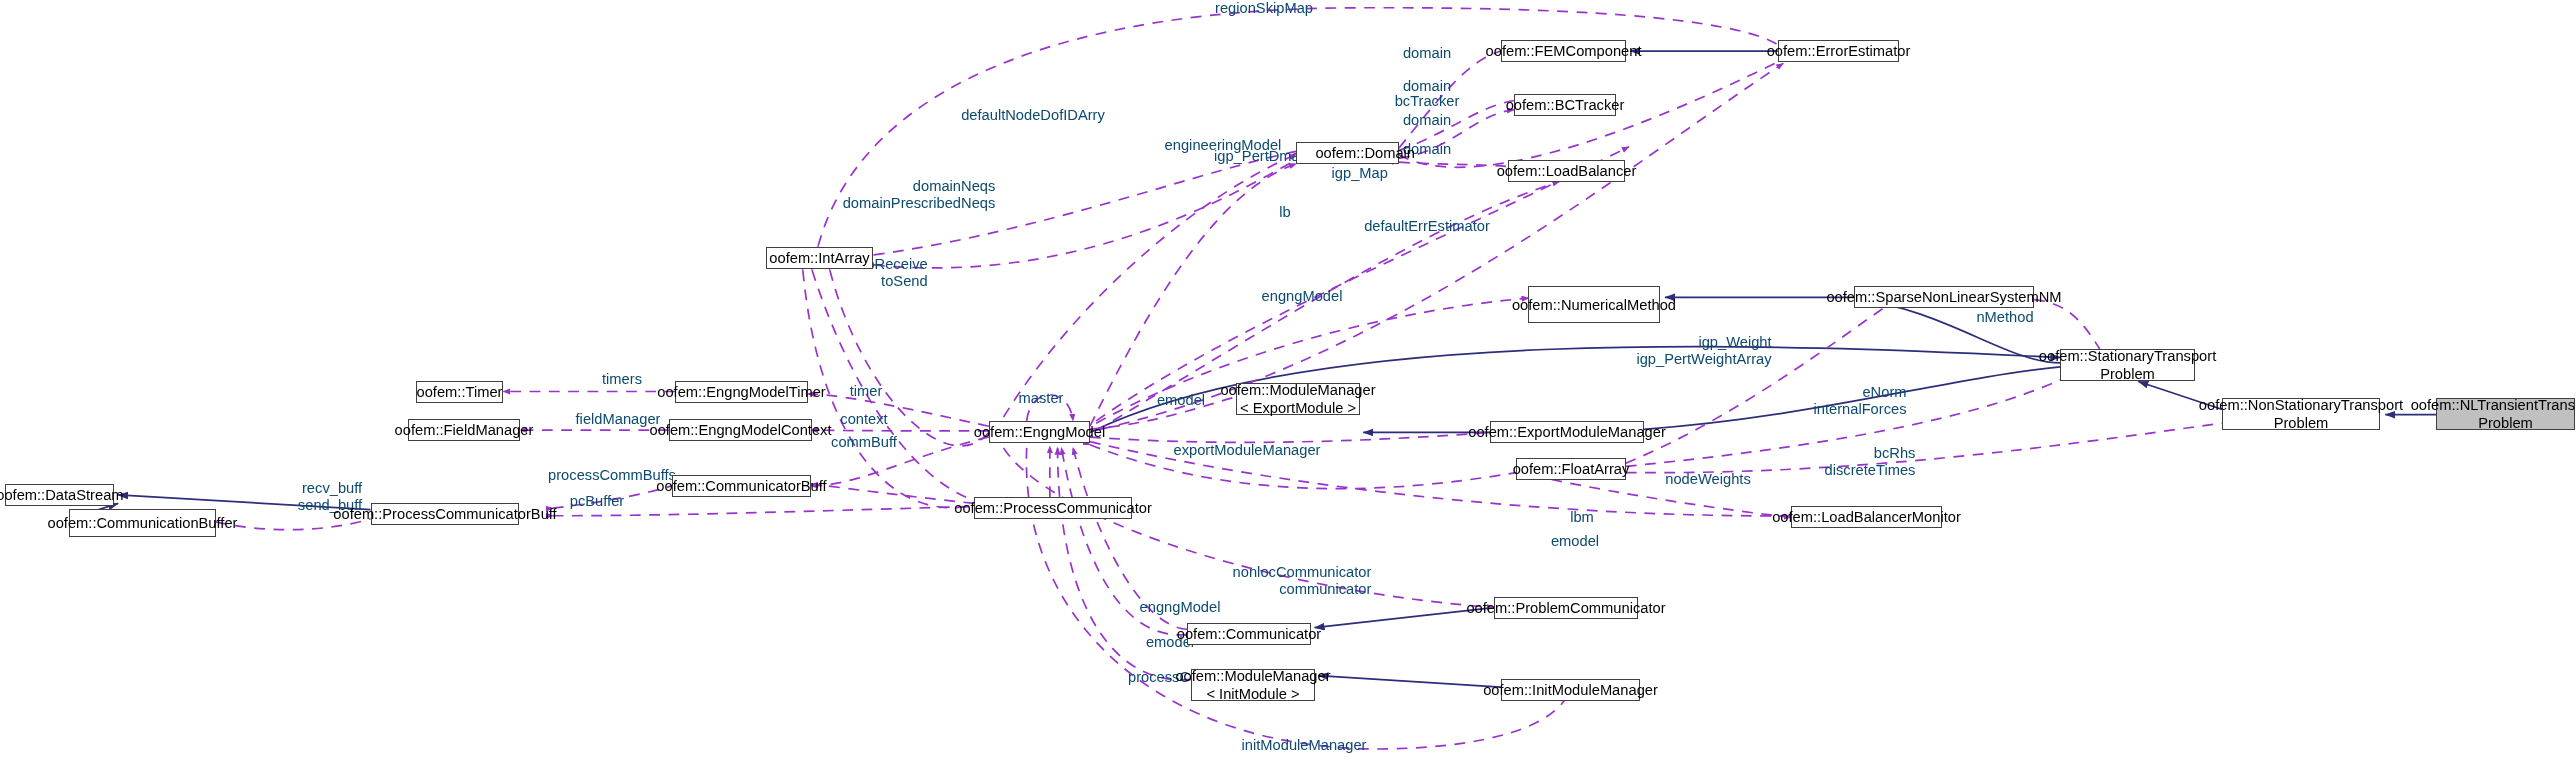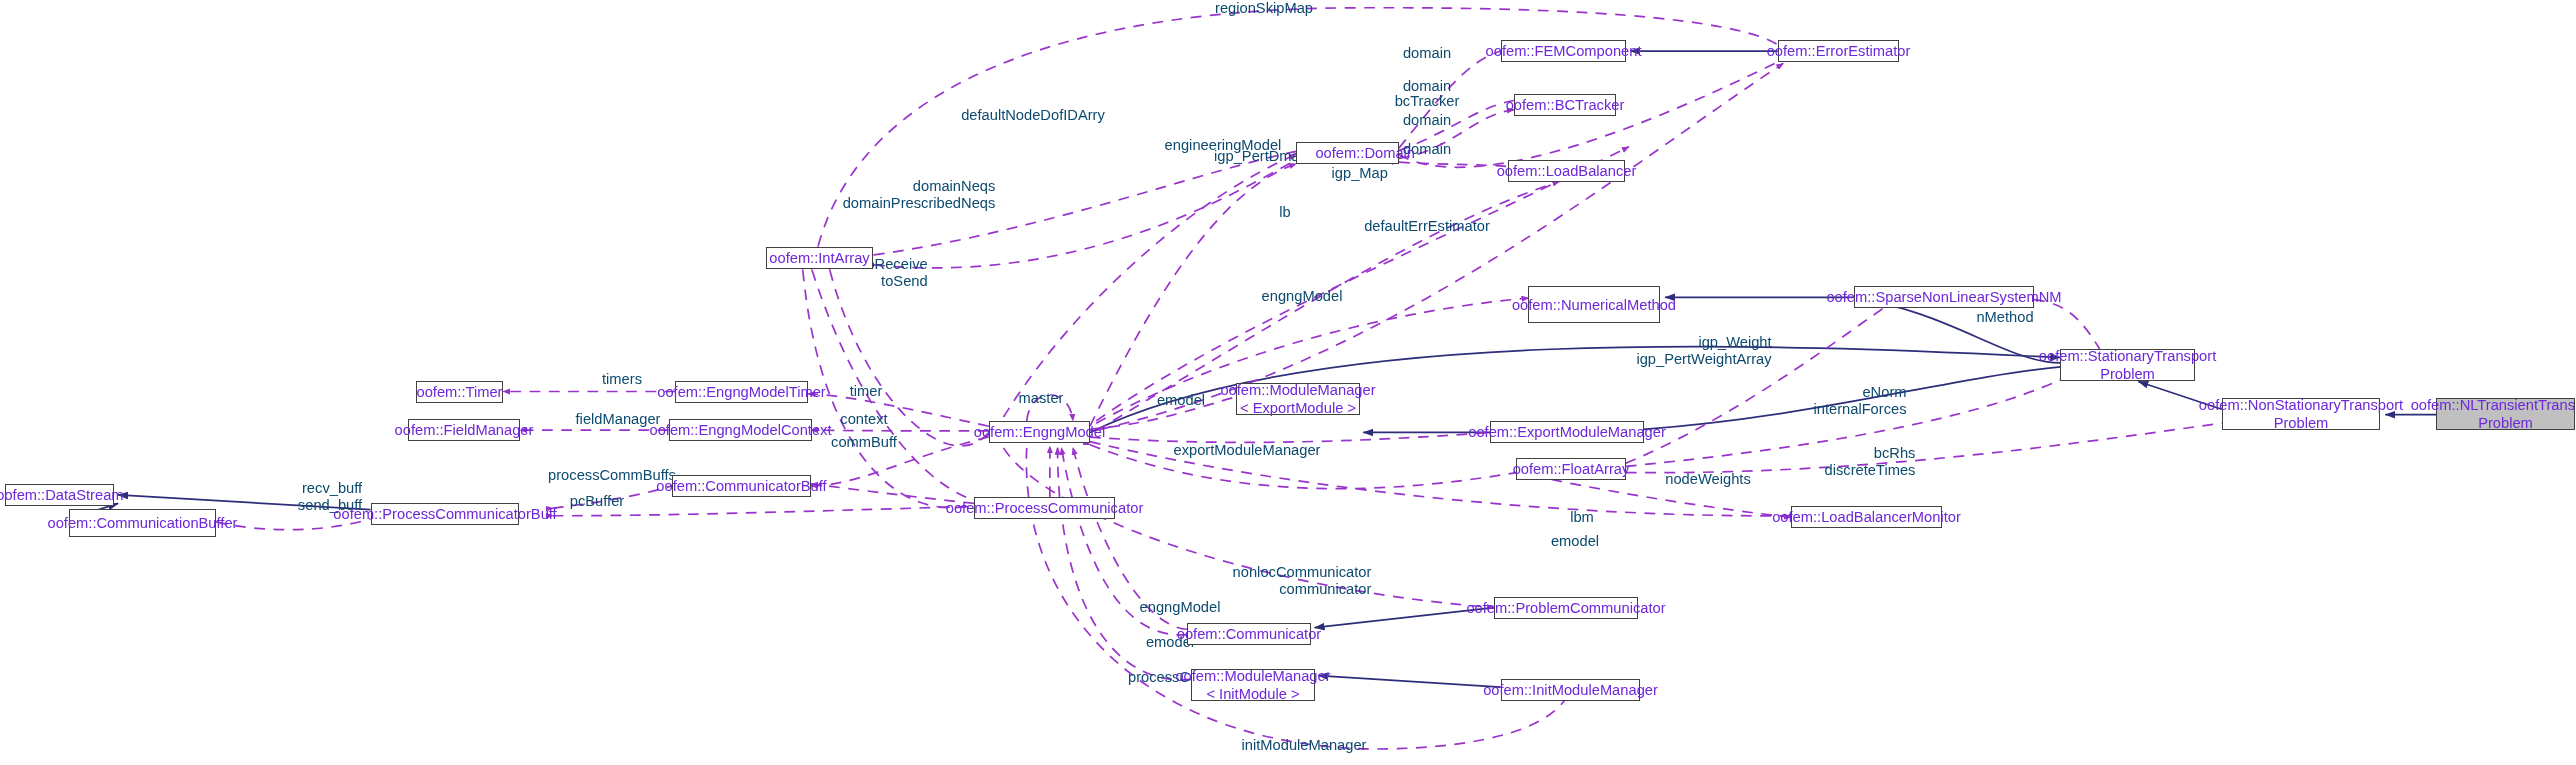--- a/index.html
+++ b/index.html
@@ -9,21 +9,21 @@
     background:#ffffff;
     font-family:"Liberation Sans", sans-serif;
     overflow:hidden;
   }
   #edges{position:absolute;left:0;top:0;width:2576px;height:766px;}
   .node{
     position:absolute;
     box-sizing:border-box;
     border:1.2px solid #404040;
     background:#ffffff;
-    color:#6d28d9;
+    color:#000000;
     font-size:14.7px;
     line-height:18px;
     text-align:center;
     display:flex;
     align-items:center;
     justify-content:center;
     white-space:pre-line;
     padding:0.8px 4.6px;
     z-index:5;
   }
@@ -140,21 +140,21 @@
 Problem</div>
   <div class="node" style="left:416px;top:381px;width:87px;height:21.6px;">oofem::Timer</div>
   <div class="node" style="left:675px;top:381px;width:133px;height:21.6px;">oofem::EngngModelTimer</div>
   <div class="node" style="left:408px;top:419px;width:112px;height:21.6px;">oofem::FieldManager</div>
   <div class="node" style="left:669px;top:419px;width:143px;height:21.6px;">oofem::EngngModelContext</div>
   <div class="node" style="left:672px;top:475px;width:139px;height:21.6px;">oofem::CommunicatorBuff</div>
   <div class="node" style="left:5.4px;top:484px;width:109px;height:21.6px;">oofem::DataStream</div>
   <div class="node" style="left:69px;top:509px;width:147px;height:28px;">oofem::CommunicationBuffer</div>
   <div class="node" style="left:371px;top:503px;width:148px;height:21.6px;">oofem::ProcessCommunicatorBuff</div>
   <div class="node" style="left:989px;top:421px;width:101px;height:21.6px;">oofem::EngngModel</div>
-  <div class="node" style="left:974px;top:497px;width:141px;height:21.6px;">oofem::ProcessCommunicator</div>
+  <div class="node" style="left:974px;top:497px;width:158px;height:21.6px;">oofem::ProcessCommunicator</div>
   <div class="node" style="left:1236px;top:383px;width:124px;height:32px;">oofem::ModuleManager
 &lt; ExportModule &gt;</div>
   <div class="node" style="left:1490px;top:421px;width:154px;height:21.6px;">oofem::ExportModuleManager</div>
   <div class="node" style="left:1516px;top:458px;width:110px;height:21.6px;">oofem::FloatArray</div>
   <div class="node" style="left:1791px;top:506px;width:151px;height:21.6px;">oofem::LoadBalancerMonitor</div>
   <div class="node" style="left:1494px;top:597px;width:144px;height:21.6px;">oofem::ProblemCommunicator</div>
   <div class="node" style="left:1187px;top:623px;width:124px;height:21.6px;">oofem::Communicator</div>
   <div class="node" style="left:1191px;top:669px;width:124px;height:32px;">oofem::ModuleManager
 &lt; InitModule &gt;</div>
   <div class="node" style="left:1501px;top:679px;width:139px;height:21.6px;">oofem::InitModuleManager</div>

